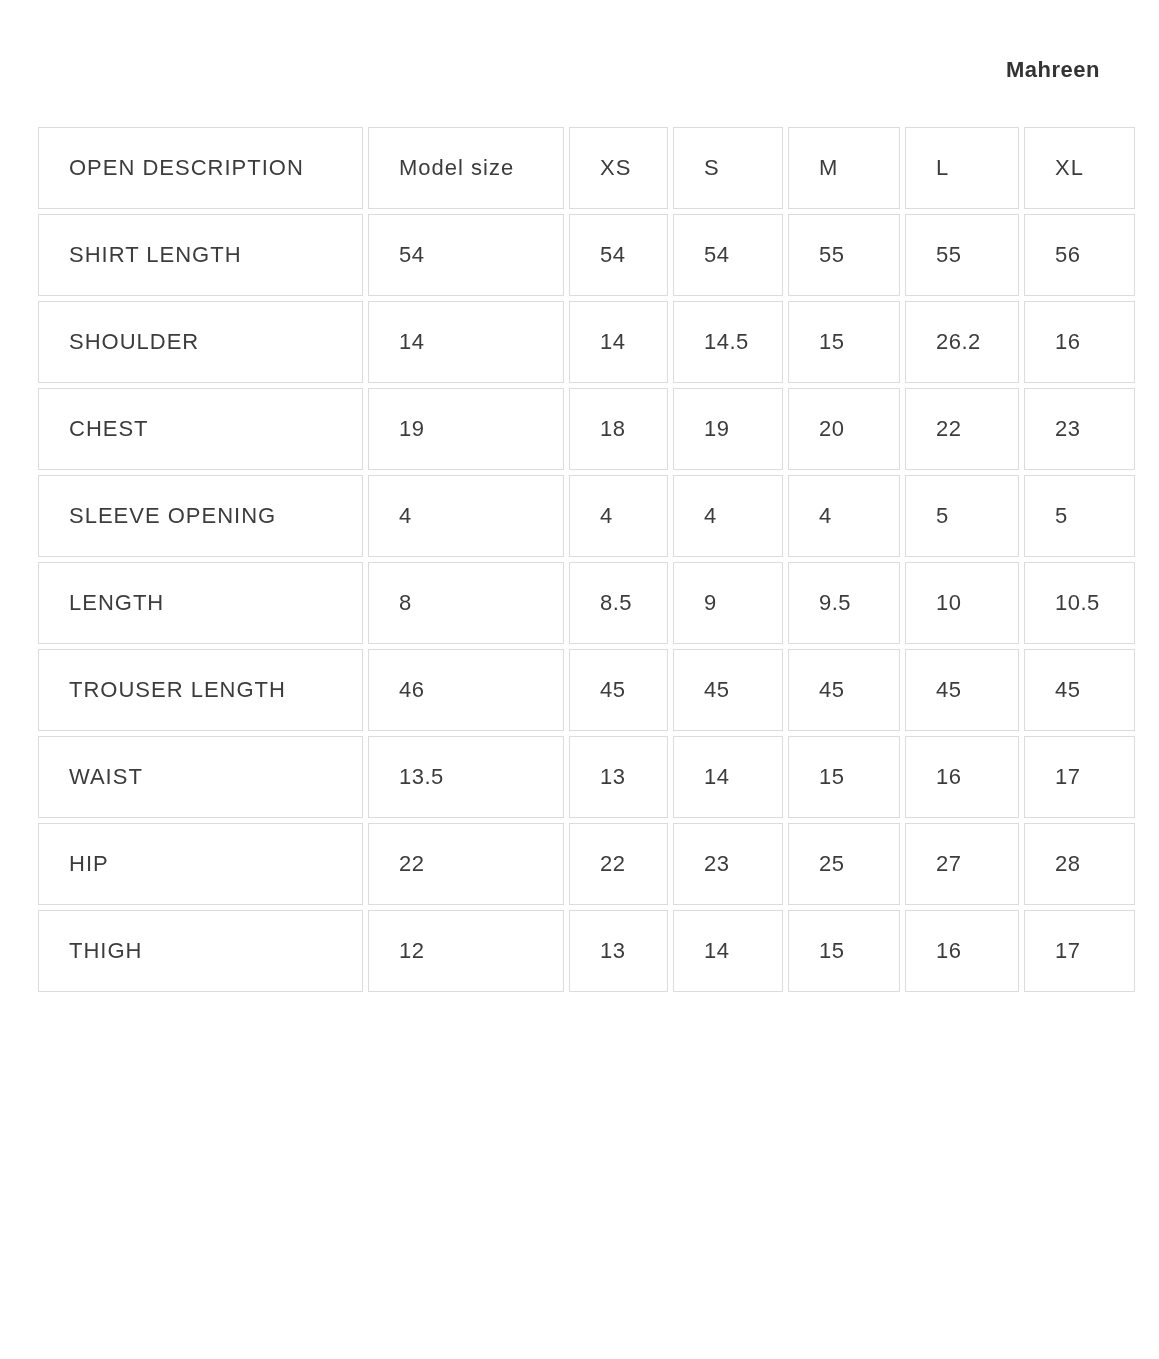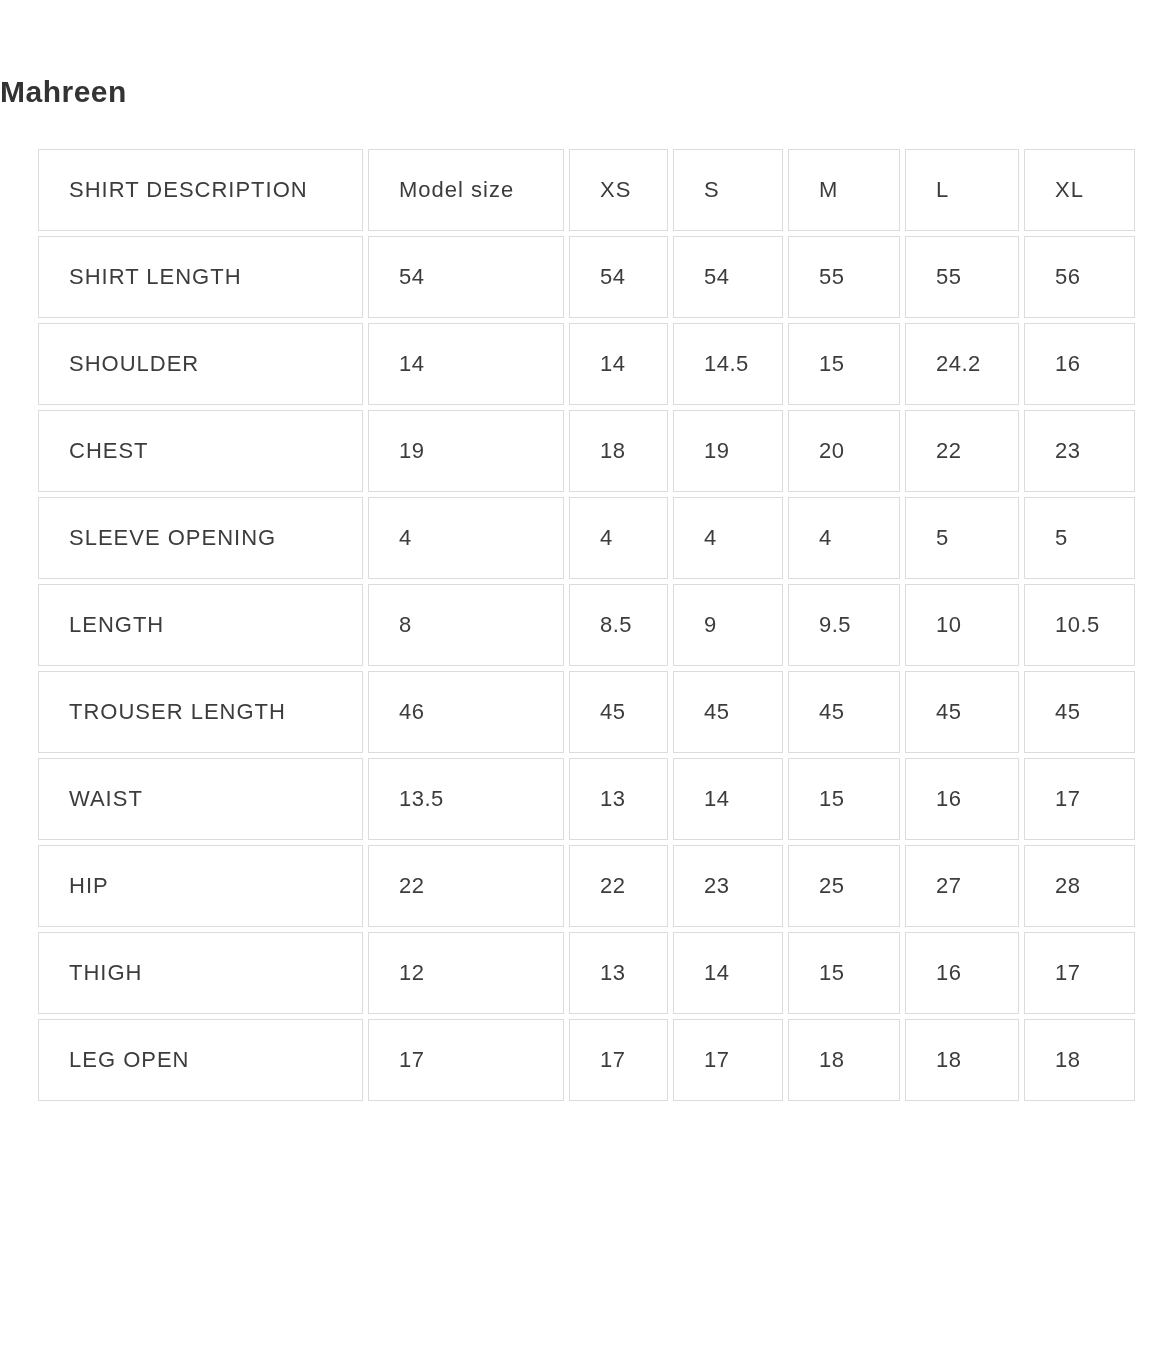--- a/index.html
+++ b/index.html
@@ -10,23 +10,23 @@
     width: 1159px;
     height: 1359px;
     background: #ffffff;
     font-family: "Liberation Sans", sans-serif;
     color: #3c3c3c;
     position: relative;
     overflow: hidden;
   }
   .title {
     width: 1100px;
-    margin: 74px 0 0 0;
-    text-align: left;
-    font-size: 30px;
+    margin: 52px 0 0 0;
+    text-align: right;
+    font-size: 22px;
     line-height: 36px;
     font-weight: 700;
     color: #333333;
     letter-spacing: 0.5px;
   }
   table.size-table {
     margin: 34px 0 0 33px;
     border-collapse: separate;
     border-spacing: 5px;
     table-layout: fixed;
@@ -63,21 +63,21 @@
         <col style="width: 325px;">
         <col style="width: 196px;">
         <col style="width: 99px;">
         <col style="width: 110px;">
         <col style="width: 112px;">
         <col style="width: 114px;">
         <col style="width: 111px;">
       </colgroup>
     <thead>
       <tr id="head-row">
-          <th>SHIRT DESCRIPTION</th>
+          <th>OPEN DESCRIPTION</th>
           <th>Model size</th>
           <th>XS</th>
           <th>S</th>
           <th>M</th>
           <th>L</th>
           <th>XL</th>
         </tr>
     </thead>
     <tbody id="body-rows">
         <tr>
@@ -88,21 +88,21 @@
           <td class="value-cell">55</td>
           <td class="value-cell">55</td>
           <td class="value-cell">56</td>
         </tr>
         <tr>
           <td>SHOULDER</td>
           <td class="value-cell">14</td>
           <td class="value-cell">14</td>
           <td class="value-cell">14.5</td>
           <td class="value-cell">15</td>
-          <td class="value-cell">24.2</td>
+          <td class="value-cell">26.2</td>
           <td class="value-cell">16</td>
         </tr>
         <tr>
           <td>CHEST</td>
           <td class="value-cell">19</td>
           <td class="value-cell">18</td>
           <td class="value-cell">19</td>
           <td class="value-cell">20</td>
           <td class="value-cell">22</td>
           <td class="value-cell">23</td>
@@ -154,24 +154,15 @@
         </tr>
         <tr>
           <td>THIGH</td>
           <td class="value-cell">12</td>
           <td class="value-cell">13</td>
           <td class="value-cell">14</td>
           <td class="value-cell">15</td>
           <td class="value-cell">16</td>
           <td class="value-cell">17</td>
         </tr>
-        <tr>
-          <td>LEG OPEN</td>
-          <td class="value-cell">17</td>
-          <td class="value-cell">17</td>
-          <td class="value-cell">17</td>
-          <td class="value-cell">18</td>
-          <td class="value-cell">18</td>
-          <td class="value-cell">18</td>
-        </tr>
       </tbody>
   </table>
 </main>
 
 </body></html>

